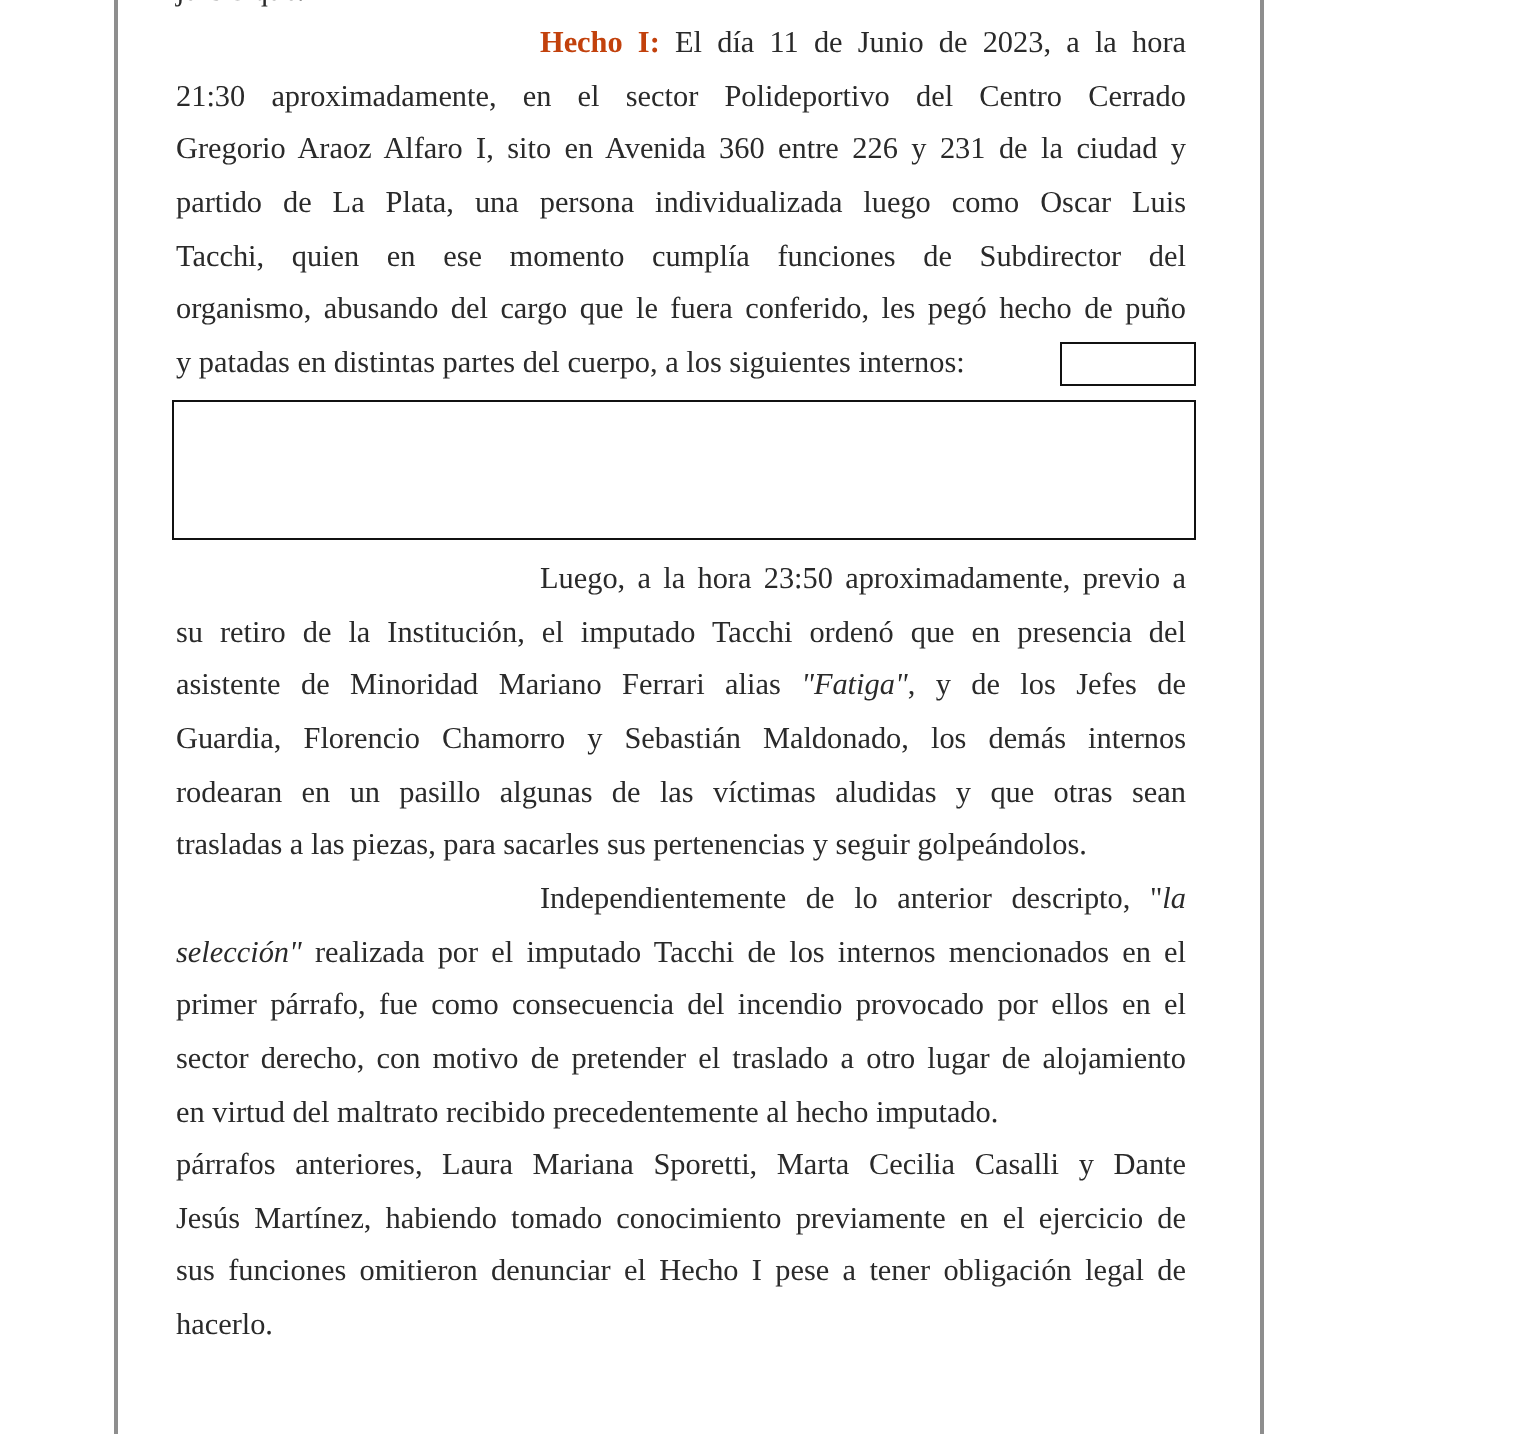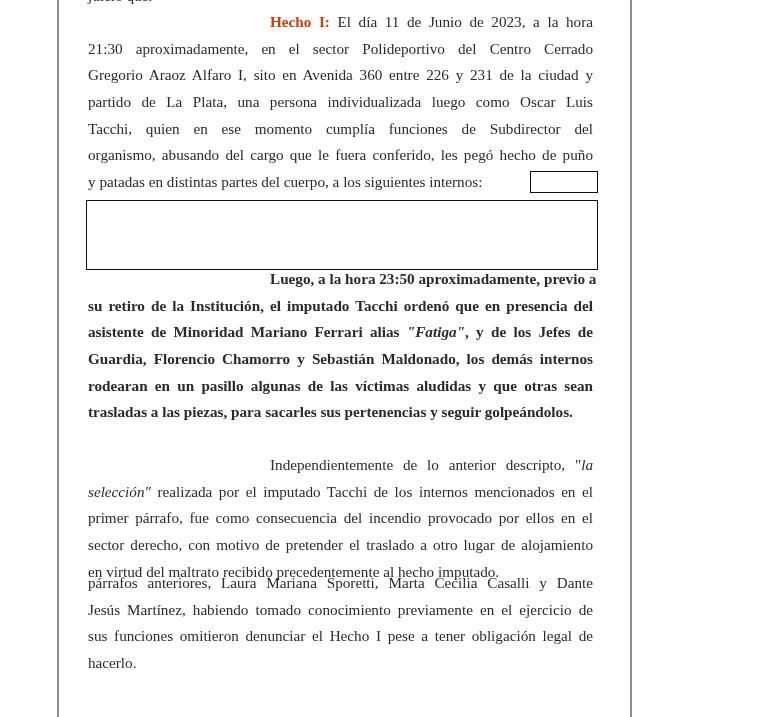--- a/index.html
+++ b/index.html
@@ -42,30 +42,30 @@
   <span class="line">Gregorio Araoz Alfaro I, sito en Avenida 360 entre 226 y 231 de la ciudad y</span>
   <span class="line">partido de La Plata, una persona individualizada luego como Oscar Luis</span>
   <span class="line">Tacchi, quien en ese momento cumplía funciones de Subdirector del</span>
   <span class="line">organismo, abusando del cargo que le fuera conferido, les pegó hecho de puño</span>
   <span class="line last">y patadas en distintas partes del cuerpo, a los siguientes internos:</span>
 </div>
 
 <div class="redact-small"></div>
 <div class="redact-big"></div>
 
-<div class="text" style="top:266px;font-weight:bold;">
+<div class="text" style="top:277px;">
   <span class="line indent">Luego, a la hora 23:50 aproximadamente, previo a</span>
   <span class="line">su retiro de la Institución, el imputado Tacchi ordenó que en presencia del</span>
   <span class="line"><span>asistente de Minoridad Mariano Ferrari alias </span><i>"Fatiga"</i><span>, y de los Jefes de</span></span>
   <span class="line">Guardia, Florencio Chamorro y Sebastián Maldonado, los demás internos</span>
   <span class="line">rodearan en un pasillo algunas de las víctimas aludidas y que otras sean</span>
   <span class="line last">trasladas a las piezas, para sacarles sus pertenencias y seguir golpeándolos.</span>
 </div>
 
-<div class="text" style="top:437px;margin-top:15px;">
+<div class="text" style="top:437px;">
   <span class="line indent"><span>Independientemente de lo anterior descripto, "</span><i>la</i></span>
   <span class="line"><i>selección"</i><span> realizada por el imputado Tacchi de los internos mencionados en el</span></span>
   <span class="line">primer párrafo, fue como consecuencia del incendio provocado por ellos en el</span>
   <span class="line">sector derecho, con motivo de pretender el traslado a otro lugar de alojamiento</span>
   <span class="line last">en virtud del maltrato recibido precedentemente al hecho imputado.</span>
 </div>
 
 <div class="text" style="top:570px;">
   <span class="line">párrafos anteriores, Laura Mariana Sporetti, Marta Cecilia Casalli y Dante</span>
   <span class="line">Jesús Martínez, habiendo tomado conocimiento previamente en el ejercicio de</span>

